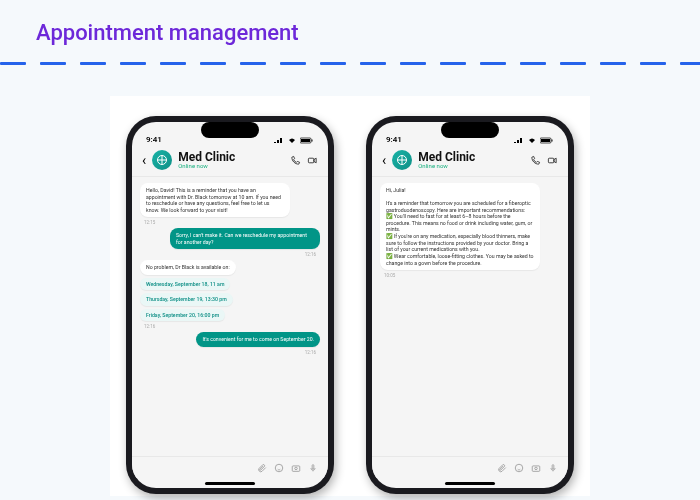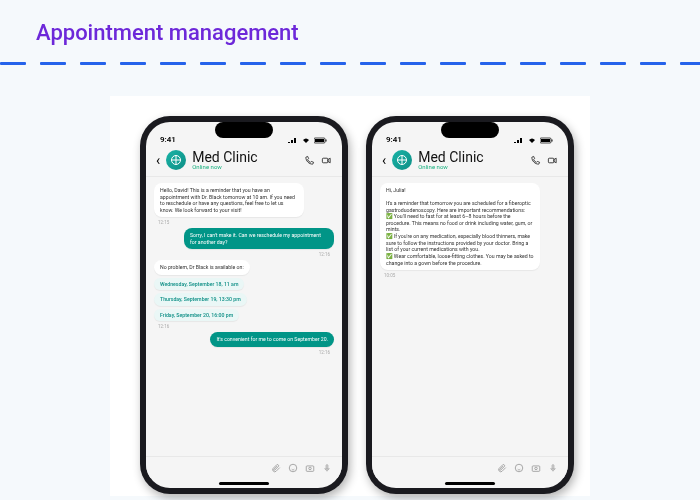--- a/index.html
+++ b/index.html
@@ -16,21 +16,21 @@
     font-size: 22px;
     font-weight: 500;
     color: #6d28d9;
   }
   .stage {
     position: absolute;
     top: 96px; left: 110px; right: 110px; bottom: 4px;
     background: #fff;
     display: flex;
     gap: 18px;
-    justify-content: flex-end;
+    justify-content: space-between;
     align-items: flex-start;
     padding: 20px 16px 6px;
   }
   .phone {
     width: 208px; height: 378px;
     background: #1a1a1f;
     border-radius: 30px;
     padding: 6px;
     box-shadow: 2px 4px 10px rgba(0,0,0,0.3);
     position: relative;
@@ -73,21 +73,21 @@
     background:#f5f5f5;
   }
   .back-arrow { font-size: 14px; color:#000; }
   .avatar {
     width: 20px; height: 20px; border-radius: 50%;
     background: linear-gradient(135deg,#19b3a6,#0e8f86);
     display:flex;align-items:center;justify-content:center;
     color:#fff; font-size:10px;
   }
   .header-text { flex:1; line-height:1; }
-  .clinic-name { font-size: 14px; font-weight:400; color:#111; }
+  .clinic-name { font-size: 12px; font-weight:700; color:#111; }
   .clinic-status { font-size: 6px; color:#19b07f; }
   .header-icons { display:flex; gap:6px; color:#333; }
   .header-icons svg{ width:11px; height:11px; }
   .messages {
     flex:1;
     overflow:hidden;
     padding: 6px 8px;
     display:flex;
     flex-direction:column;
     gap:3px;

